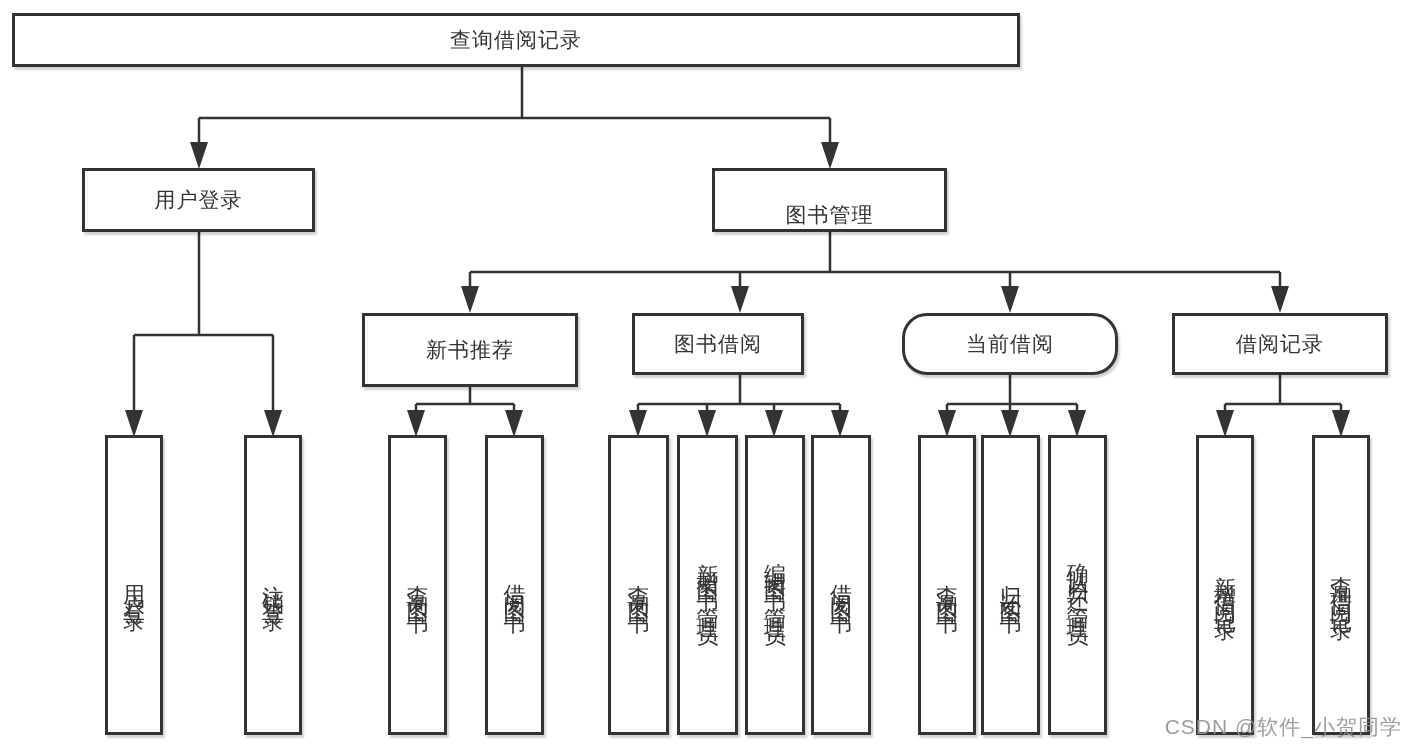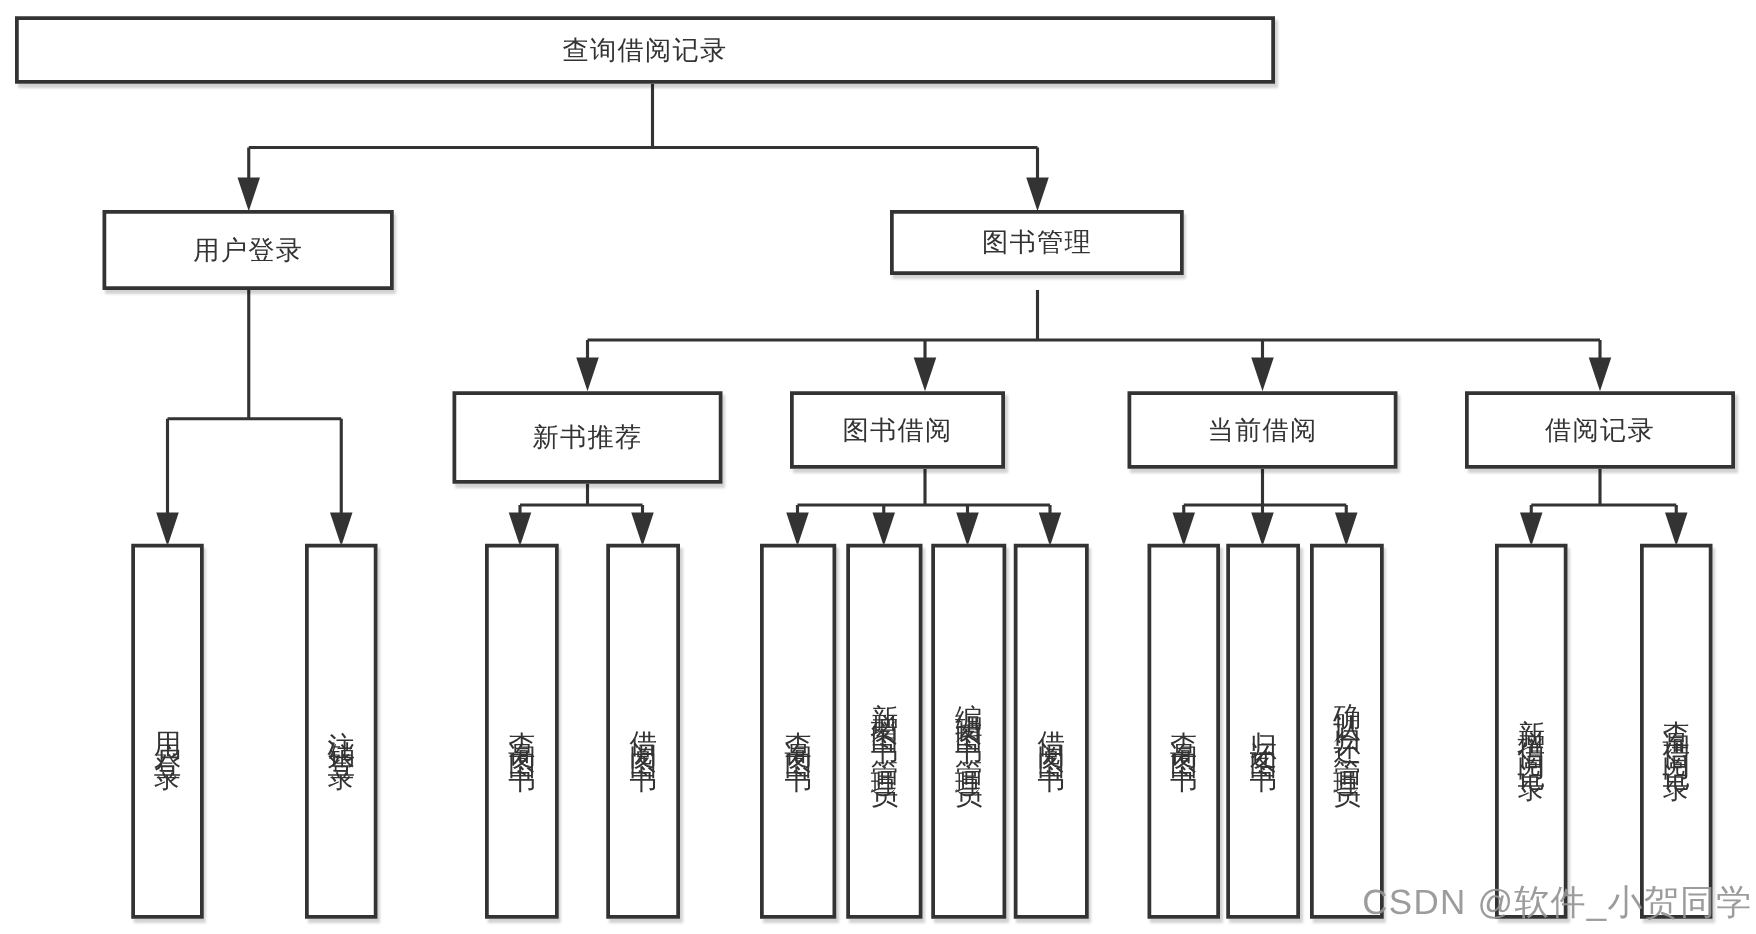--- a/index.html
+++ b/index.html
@@ -50,21 +50,21 @@
     text-orientation: mixed;
     font-size: 22px;
     letter-spacing: 9px;
     line-height: 1;
     white-space: nowrap;
   }
   .watermark {
     position: absolute;
     right: 3px;
     bottom: 6px;
-    font-size: 28px;
+    font-size: 21px;
     color: rgba(148,148,148,0.92);
     letter-spacing: 1px;
     pointer-events: none;
   }
 </style>
 </head>
 <body>
 
 <div class="canvas">
 
@@ -100,31 +100,31 @@
     </g>
   </svg>
 
   <div class="node" style="left:12px; top:13px; width:1008px; height:54px;">
     <span>查询借阅记录</span>
   </div>
 
   <div class="node" style="left:82px; top:168px; width:233px; height:64px;">
     <span>用户登录</span>
   </div>
-  <div class="node" style="left:712px; top:168px; width:235px; height:52px;">
+  <div class="node" style="left:712px; top:168px; width:235px; height:64px;align-items:flex-end;">
     <span>图书管理</span>
   </div>
 
   <div class="node" style="left:362px; top:313px; width:216px; height:74px;">
     <span>新书推荐</span>
   </div>
   <div class="node" style="left:632px; top:313px; width:172px; height:62px;">
     <span>图书借阅</span>
   </div>
-  <div class="node" style="left:902px; top:313px; width:216px; height:62px;">
+  <div class="node" style="left:902px; top:313px; width:216px; height:62px;border-radius:25px;">
     <span>当前借阅</span>
   </div>
   <div class="node" style="left:1172px; top:313px; width:216px; height:62px;">
     <span>借阅记录</span>
   </div>
 
   <div class="leaf" style="left:105px; top:435px; width:58px; height:300px;">
     <span class="vtext">用户登录</span>
   </div>
   <div class="leaf" style="left:244px; top:435px; width:58px; height:300px;">

